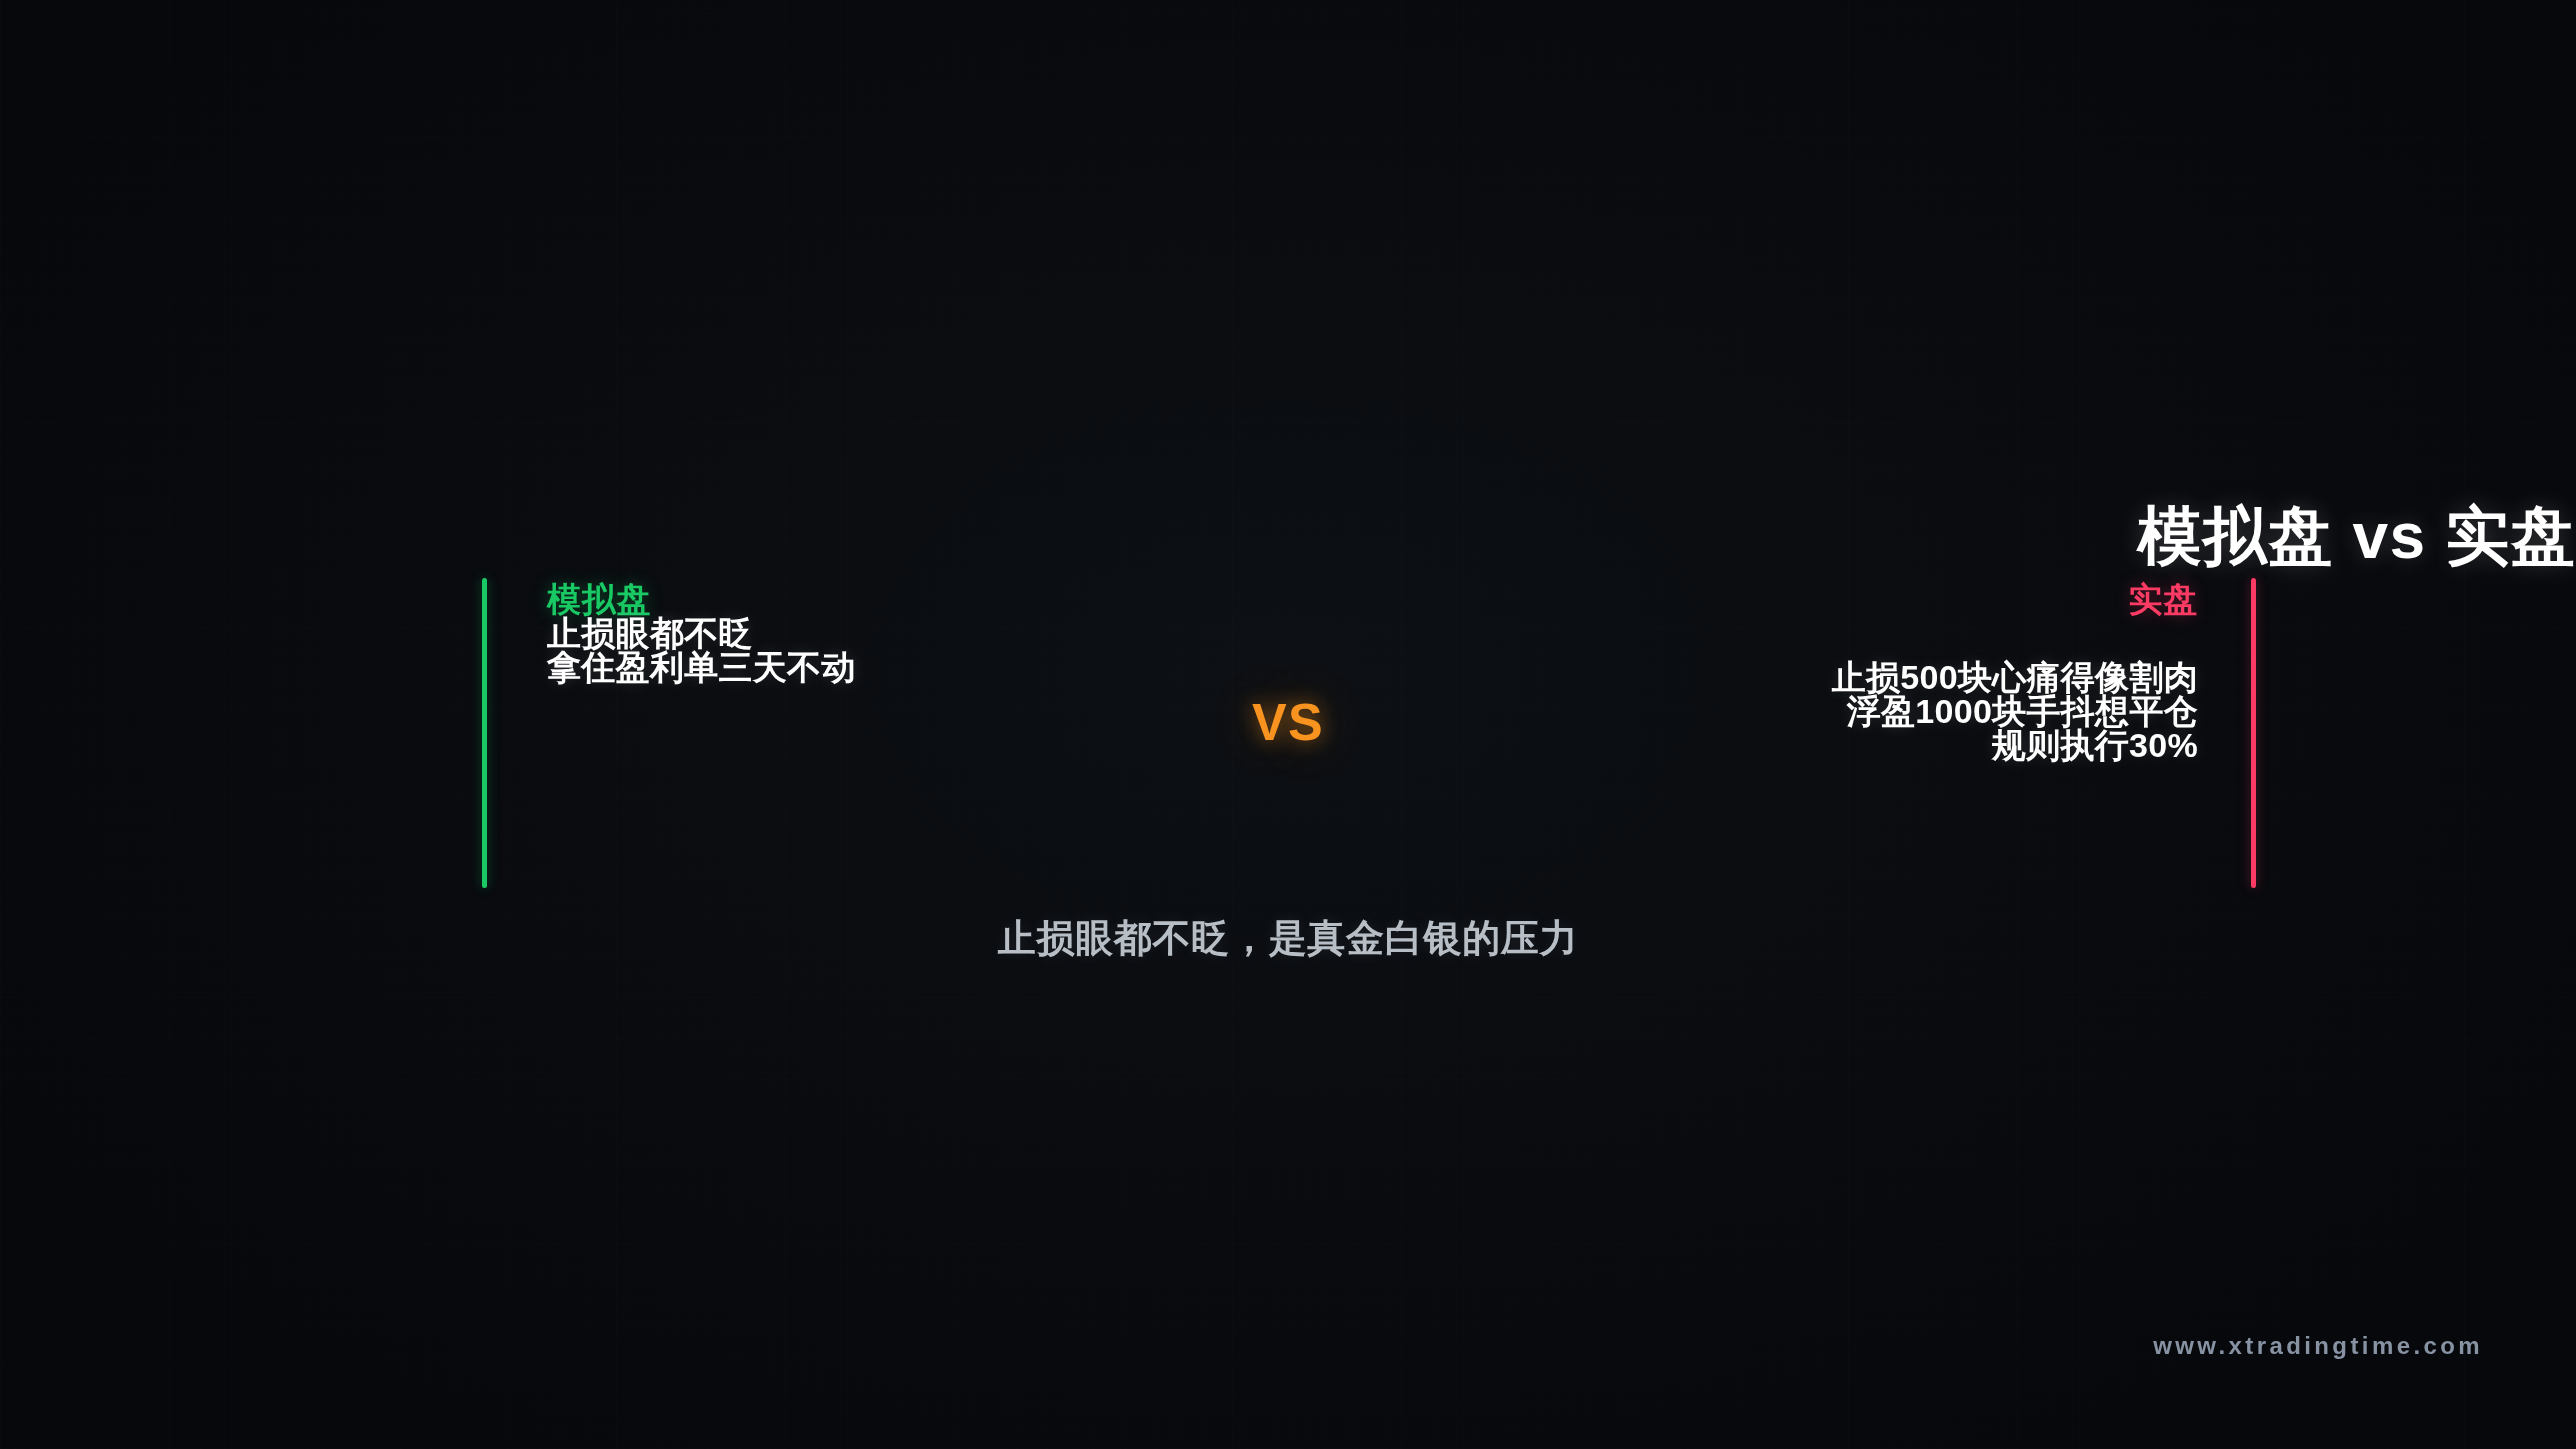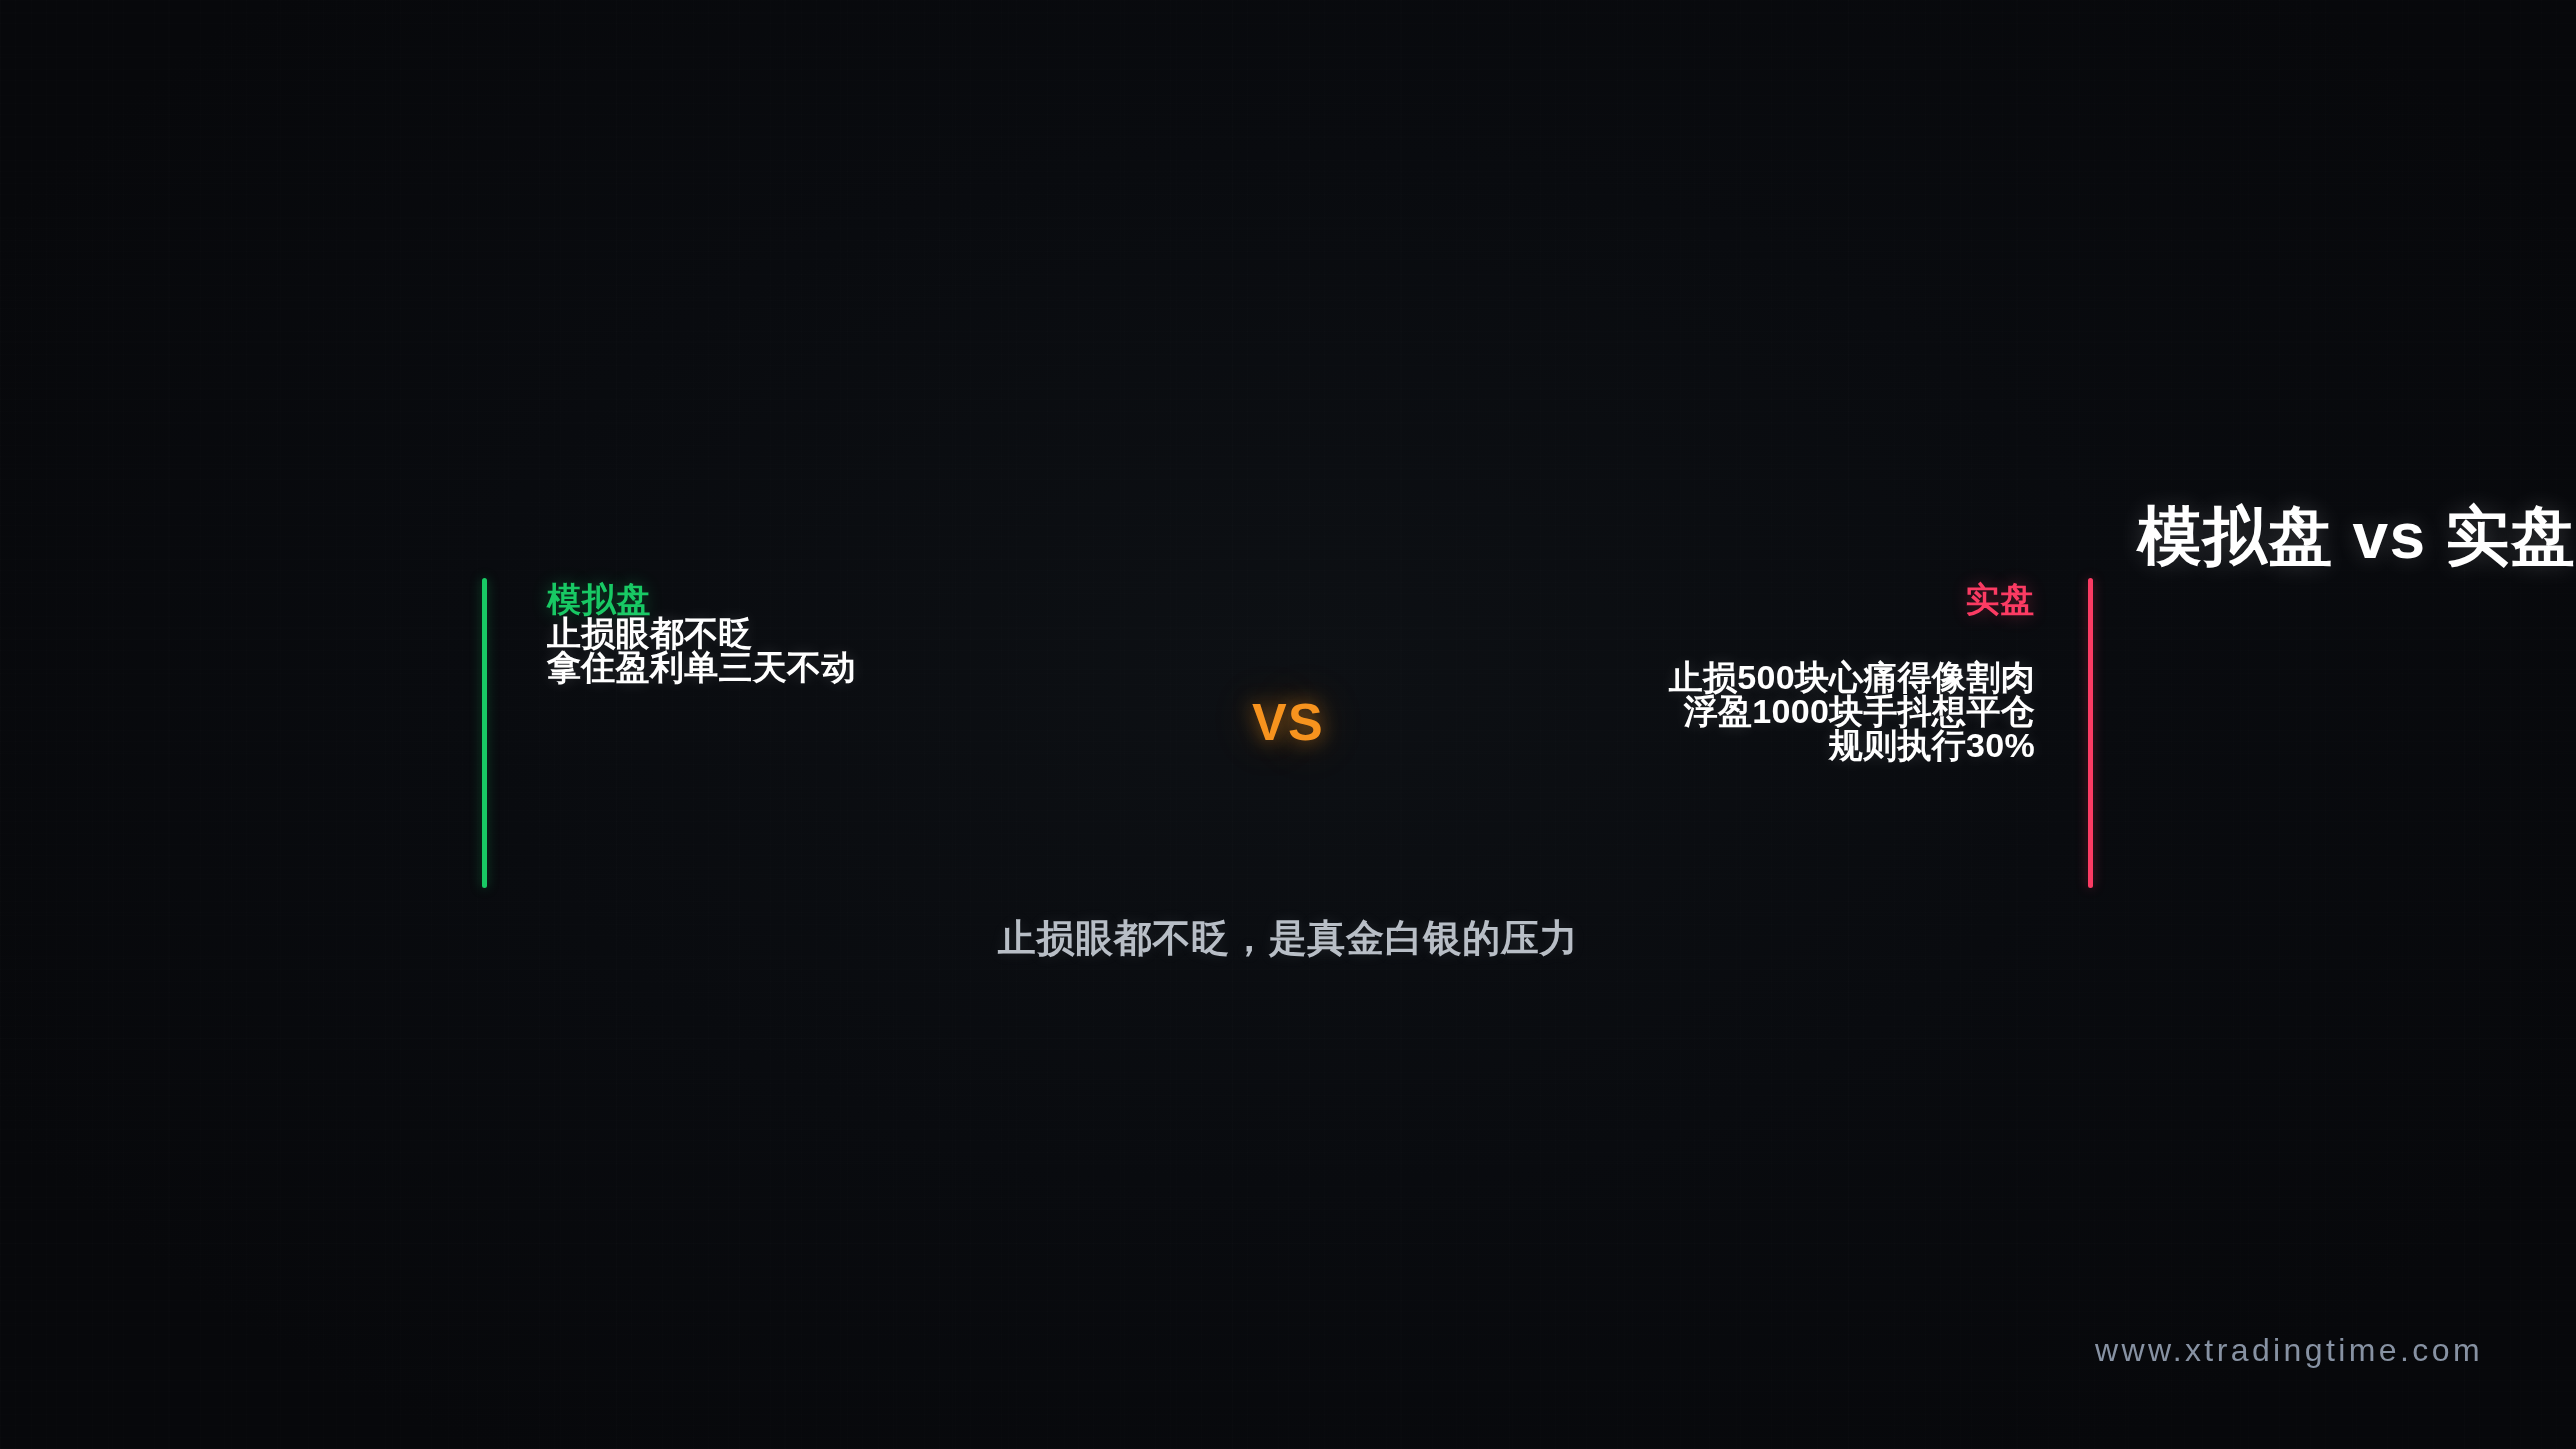--- a/index.html
+++ b/index.html
@@ -51,21 +51,21 @@
     letter-spacing: 1.3px;
     line-height: 1.1;
     text-shadow: 0 0 23px rgba(255,255,255,0.18);
   }
 
   
   #compare {
     position: absolute;
     top: 578px;
     left: 482px;
-    width: 1611px;
+    width: 1774px;
     height: 310px;
   }
 
   .accent-bar {
     position: absolute;
     top: 0;
     width: 4.7px;
     height: 310px;
     border-radius: 2.7px;
   }
@@ -139,22 +139,22 @@
     letter-spacing: 0.7px;
     line-height: 1.1;
     text-shadow: 0 0 13.4px rgba(184,190,198,0.12);
   }
 
   
   #watermark {
     position: absolute;
     top: 1334px;
     right: 93px;
-    font-size: 32px;
-    font-weight: 400;
+    font-size: 24px;
+    font-weight: 700;
     color: #8792a3;
     letter-spacing: 3.4px;
     line-height: 1;
     white-space: nowrap;
   }
 </style>
 </head>
 <body>
 
 <div id="slide">

